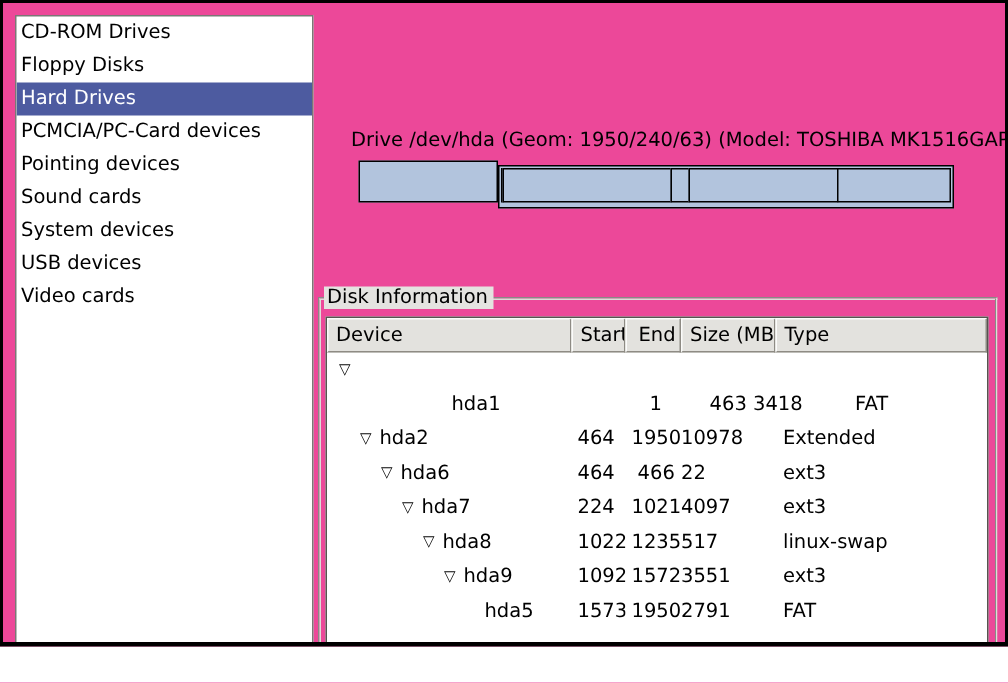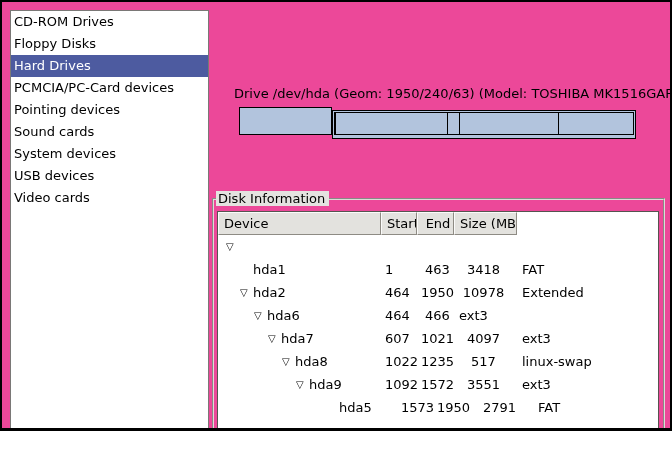--- a/index.html
+++ b/index.html
@@ -56,21 +56,21 @@
     background:#e3e2de;
     border-top:1px solid #fbfbfa; border-left:1px solid #fbfbfa;
     border-right:1px solid #8e8b84; border-bottom:1px solid #8e8b84;
     padding-left:5px; line-height:21px; white-space:nowrap; overflow:hidden;
     cursor:default;
   }
   .c0{width:163px;} .c1{width:36px;} .c2{width:37px;text-align:center;} .c3{width:63px;} .c4{flex:1;}
   .tree-row { display:flex; height:23px; line-height:23px; }
   .cell { white-space:nowrap; overflow:hidden; }
   .cell.c1,.cell.c2 { padding-left:4px; }
-  .cell.c3 { text-align:center; padding-right:4px; }
+  .cell.c3 { text-align:left; padding-right:4px; }
   .cell.c4 { padding-left:5px; }
   .dev-cell { display:flex; align-items:center; }
   .expander {
     display:inline-block; width:13px; font-size:10px; line-height:23px;
     flex:0 0 13px; cursor:default;
   }
 </style>
 </head>
 <body>
 
@@ -106,33 +106,34 @@
   <div class="disk-frame">
     <span class="disk-frame-label">Disk Information</span>
   </div>
 
   <div class="treeview">
     <div class="tree-header">
         <div class="hcell c0">Device</div>
         <div class="hcell c1">Start</div>
         <div class="hcell c2">End</div>
         <div class="hcell c3">Size (MB)</div>
+        <div class="hcell c4">Type</div>
       </div>
     <div class="tree-body">
         <div class="tree-row">
           <div class="cell c0 dev-cell" style="padding-left: 8px;">
             <span class="expander">▽</span>
           </div>
           <div class="cell c1"></div>
           <div class="cell c2"></div>
           <div class="cell c3"></div>
           <div class="cell c4"></div>
         </div>
         <div class="tree-row">
-          <div class="cell c0 dev-cell" style="padding-left: 22px;">
+          <div class="cell c0 dev-cell" style="padding-left: 22px; margin-left: 48px;">
             <span class="expander"></span>
             <span>hda1</span>
           </div>
           <div class="cell c1">1</div>
           <div class="cell c2">463</div>
           <div class="cell c3">3418</div>
           <div class="cell c4">FAT</div>
         </div>
         <div class="tree-row">
           <div class="cell c0 dev-cell" style="padding-left: 22px;">
@@ -144,28 +145,29 @@
           <div class="cell c3">10978</div>
           <div class="cell c4">Extended</div>
         </div>
         <div class="tree-row">
           <div class="cell c0 dev-cell" style="padding-left: 36px;">
             <span class="expander">▽</span>
             <span>hda6</span>
           </div>
           <div class="cell c1">464</div>
           <div class="cell c2">466</div>
+          <div class="cell c3">22</div>
           <div class="cell c4">ext3</div>
         </div>
         <div class="tree-row">
           <div class="cell c0 dev-cell" style="padding-left: 50px;">
             <span class="expander">▽</span>
             <span>hda7</span>
           </div>
-          <div class="cell c1">607</div>
+          <div class="cell c1">224</div>
           <div class="cell c2">1021</div>
           <div class="cell c3">4097</div>
           <div class="cell c4">ext3</div>
         </div>
         <div class="tree-row">
           <div class="cell c0 dev-cell" style="padding-left: 64px;">
             <span class="expander">▽</span>
             <span>hda8</span>
           </div>
           <div class="cell c1">1022</div>
@@ -177,21 +179,21 @@
           <div class="cell c0 dev-cell" style="padding-left: 78px;">
             <span class="expander">▽</span>
             <span>hda9</span>
           </div>
           <div class="cell c1">1092</div>
           <div class="cell c2">1572</div>
           <div class="cell c3">3551</div>
           <div class="cell c4">ext3</div>
         </div>
         <div class="tree-row">
-          <div class="cell c0 dev-cell" style="padding-left: 92px; margin-left: 16px;">
+          <div class="cell c0 dev-cell" style="padding-left: 92px;">
             <span class="expander"></span>
             <span>hda5</span>
           </div>
           <div class="cell c1">1573</div>
           <div class="cell c2">1950</div>
           <div class="cell c3">2791</div>
           <div class="cell c4">FAT</div>
         </div>
       </div>
   </div>

